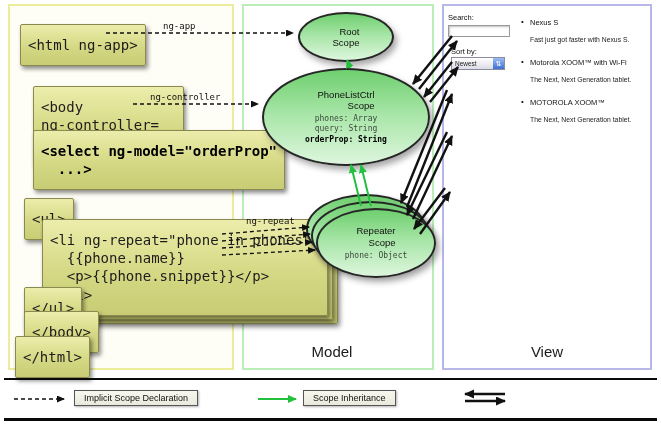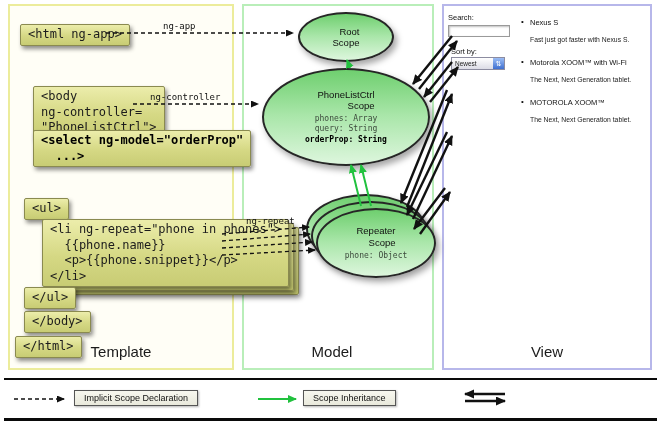--- a/index.html
+++ b/index.html
@@ -14,22 +14,22 @@
   .col-view     { left:442px; top:4px; width:210px; height:366px; border:2px solid #b7b7ea; }
   .col-label {
     position:absolute; text-align:center; font-size:15px; color:#1a1a1a; z-index:6;
   }
   
   .code-box {
     position:absolute; z-index:2;
     background:linear-gradient(180deg,#ecedab 0%, #d5d884 55%, #c8cc74 100%);
     border:1px solid #8a8a50; border-radius:2px;
     box-shadow:2px 3px 4px rgba(0,0,0,0.45);
-    font-family:"DejaVu Sans Mono", monospace; font-size:12px; line-height:1.3;
-    color:#1c1c1c; padding:2px 7px; white-space:pre;
+    font-family:"DejaVu Sans Mono", monospace; font-size:14px; line-height:1.3;
+    color:#1c1c1c; padding:11px 7px; white-space:pre;
   }
   .code-box.bold { font-weight:bold; color:#000; }
   .li-stack { position:absolute; left:42px; top:219px; z-index:2; }
   .li-stack .ghost {
     position:absolute; inset:0; border-radius:2px;
     background:linear-gradient(180deg,#e4e59d,#c4c86e);
     border:1px solid #8a8a50; box-shadow:2px 3px 5px rgba(0,0,0,0.45);
   }
   .li-stack .g1 { transform:translate(5px,4px); }
   .li-stack .g2 { transform:translate(10px,8px); }
@@ -157,21 +157,20 @@
     <div class="v-item">
       <div class="v-title">Motorola XOOM™ with Wi-Fi</div>
       <div class="v-desc">The Next, Next Generation tablet.</div>
     </div>
     <div class="v-item">
       <div class="v-title">MOTOROLA XOOM™</div>
       <div class="v-desc">The Next, Next Generation tablet.</div>
     </div>
   </div>
 
-  <div class="col-label" style="left:8px;  top:343px; width:226px;">Template</div>
   <div class="col-label" style="left:242px; top:343px; width:180px;">Model</div>
   <div class="col-label" style="left:442px; top:343px; width:210px;">View</div>
 
   <div class="rule" style="left:4px; top:378px; width:653px; height:2px;"></div>
   <div class="rule" style="left:4px; top:418px; width:653px; height:3px;"></div>
 
   <div class="legend-box" style="left:74px;  top:390px;">Implicit Scope Declaration</div>
   <div class="legend-box" style="left:303px; top:390px;">Scope Inheritance</div>
 
   <svg class="overlay" width="661" height="425" viewBox="0 0 661 425">

